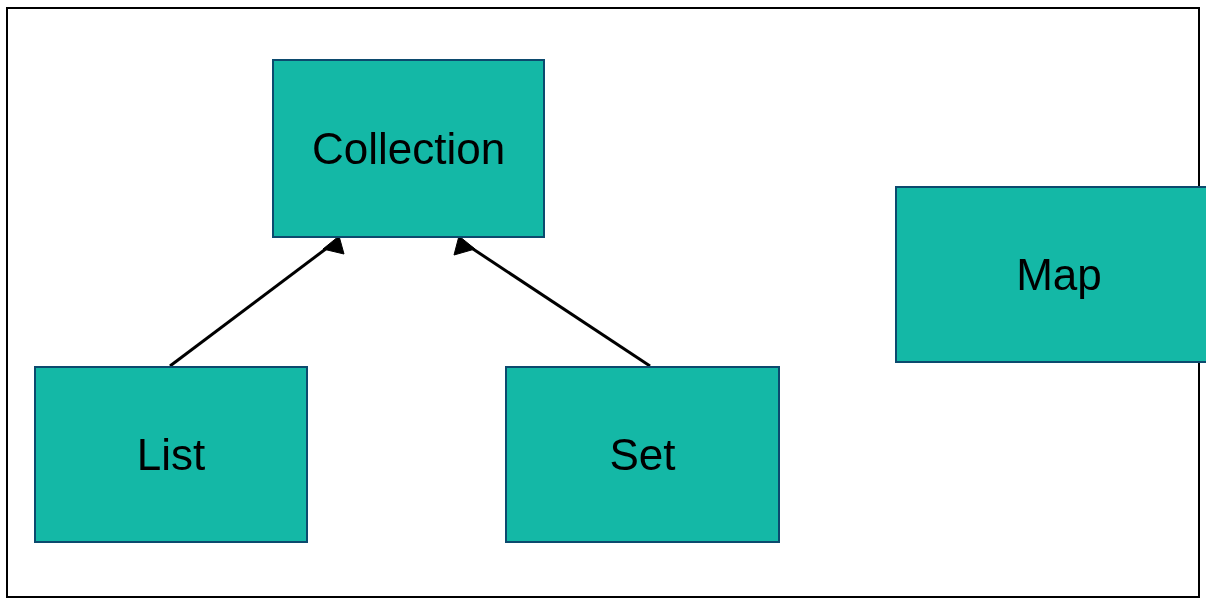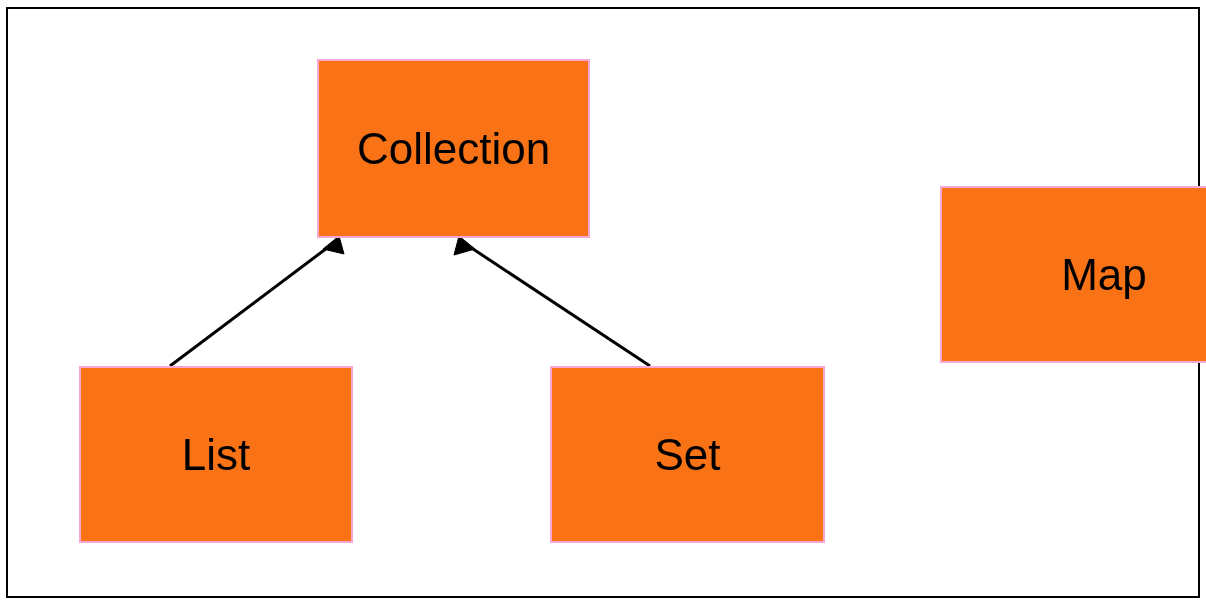--- a/index.html
+++ b/index.html
@@ -22,28 +22,27 @@
     left: 6px;
     top: 7px;
     width: 1194px;
     height: 591px;
     border: 2px solid #000000;
     box-sizing: border-box;
     background: transparent;
   }
   .node {
     position: absolute;
-    border: 2px solid #f9a8d4;
-    background: #f97316;
+    border: 2px solid #0c4a6e;
+    background: #14b8a6;
     box-sizing: border-box;
     display: flex;
     align-items: center;
     justify-content: center;
     z-index: 3;
-    margin-left: 45px;
   }
   .node-label {
     font-family: "Liberation Sans", sans-serif;
     font-size: 44px;
     line-height: 1;
     color: #000000;
     white-space: nowrap;
     letter-spacing: 0px;
   }
   #node-collection { left: 272px; top: 59px;  width: 273px; height: 179px; }

